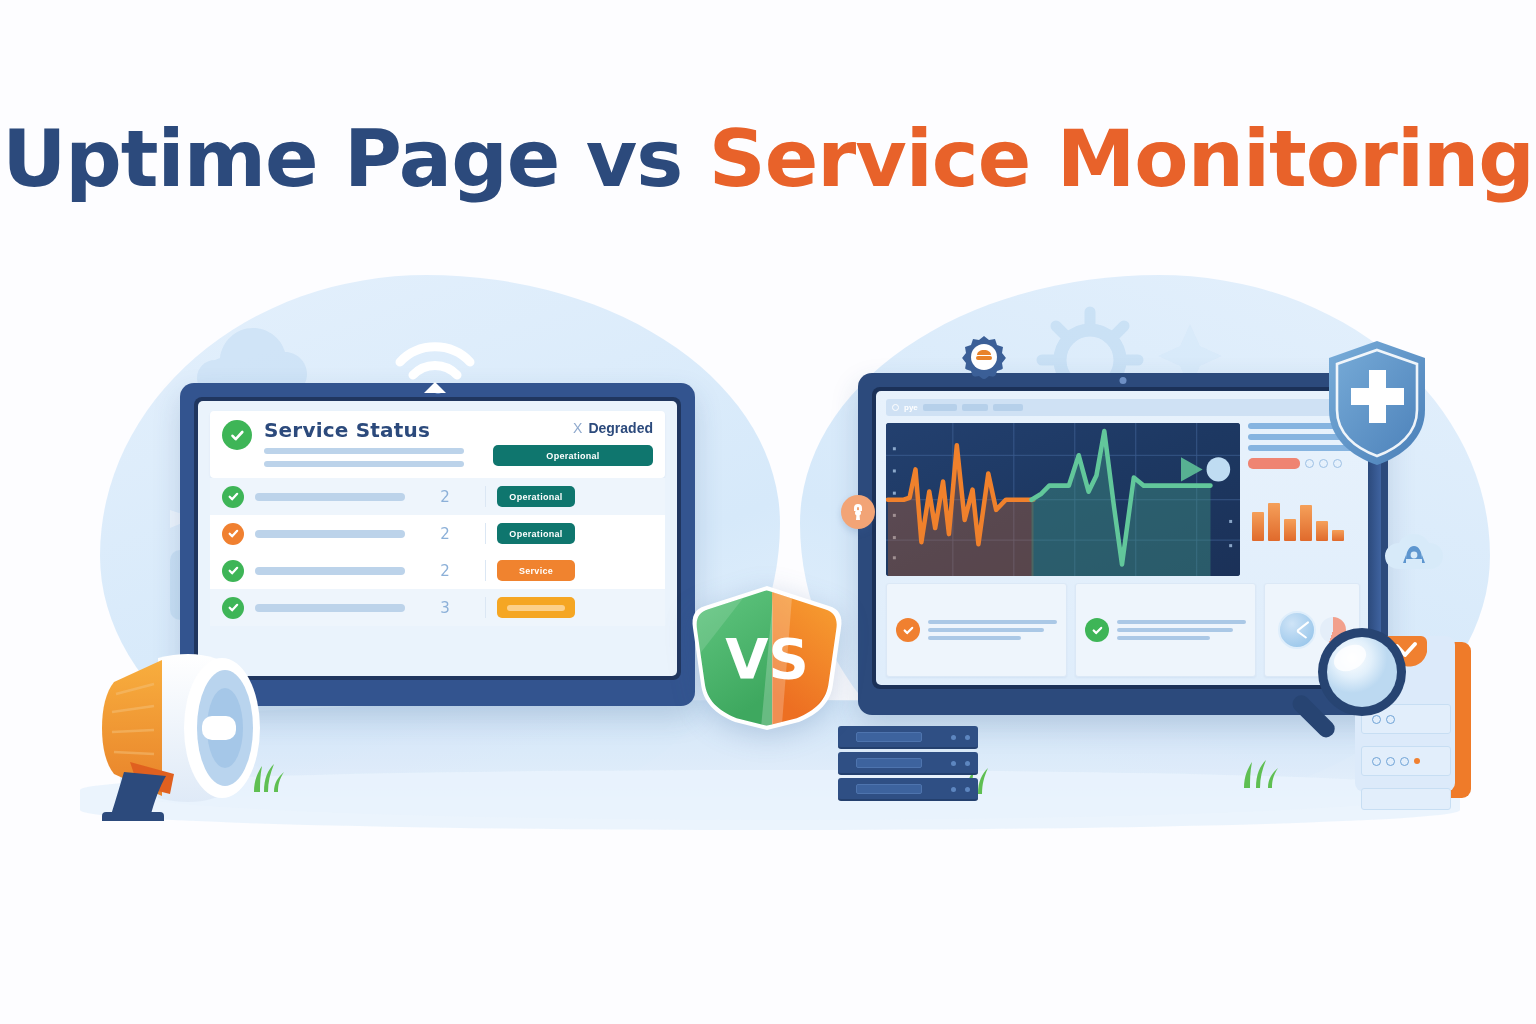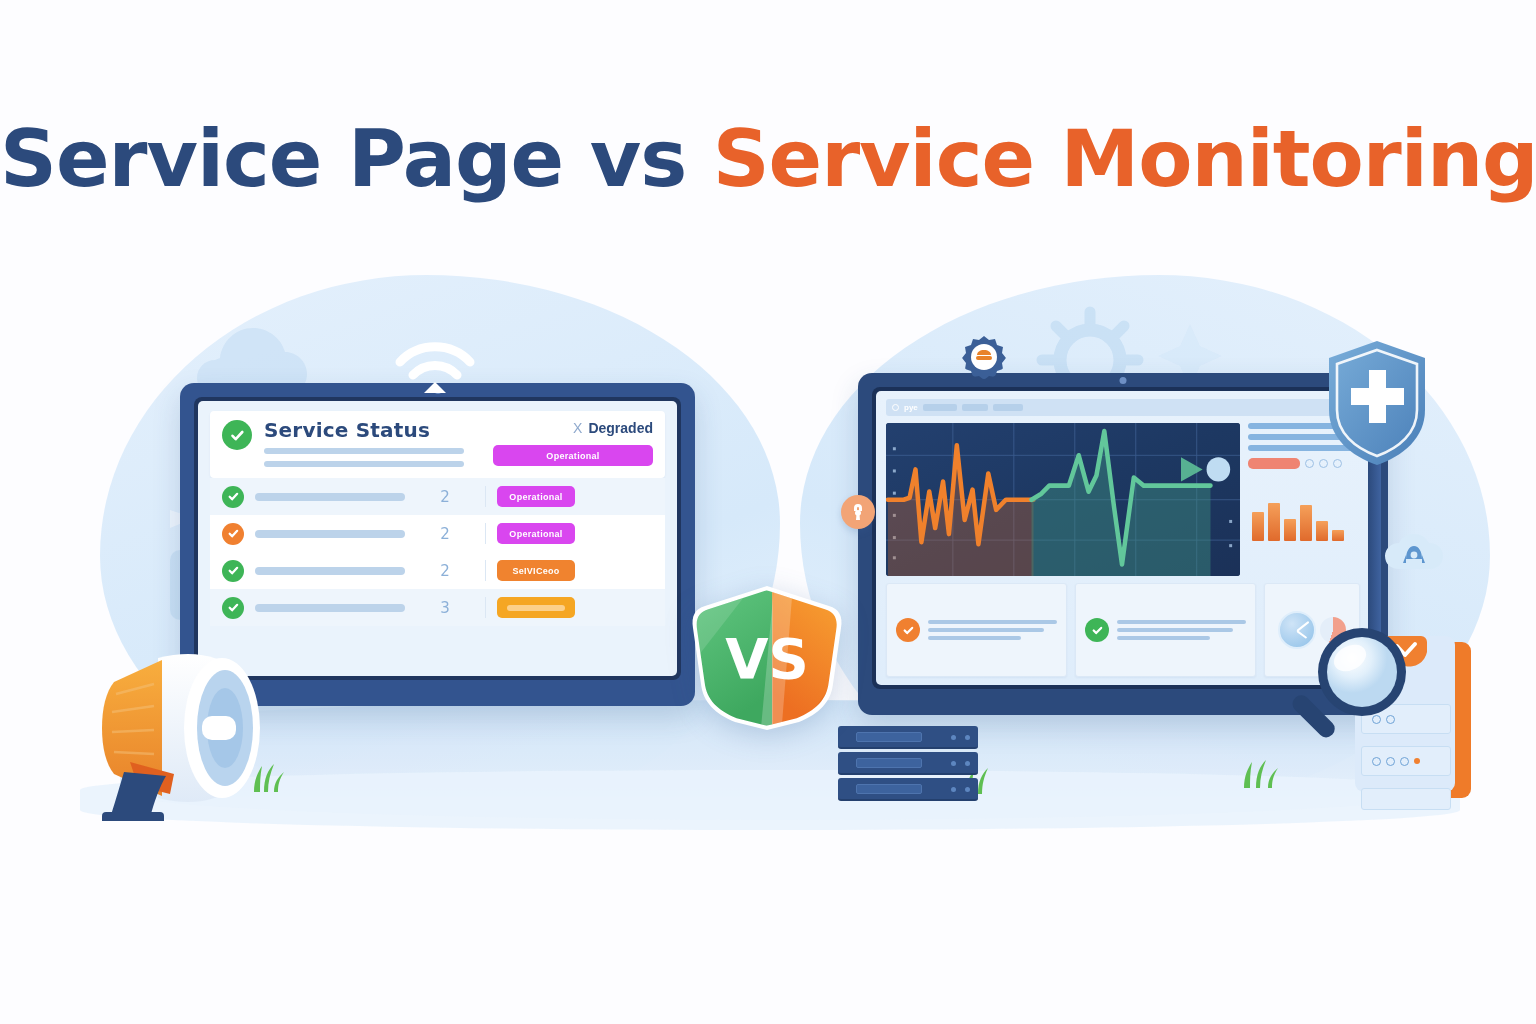--- a/index.html
+++ b/index.html
@@ -113,21 +113,21 @@
     display:flex; align-items:center; justify-content:flex-end; gap:6px;
     color:#2c4a7c; font-size:14px; font-weight:bold;
     filter:blur(.5px);
   }
   .brand-row .x{ color:#8fa9cd; font-weight:normal; }
   .pill {
     border-radius:5px; height:21px; display:flex; align-items:center;
     justify-content:center; color:#fff; font-size:9px; font-weight:bold;
     letter-spacing:.3px; filter:blur(.7px);
   }
-  .pill.green { background:#d946ef;text-align:center; }
+  .pill.green { background:#0f766e;text-align:center; }
   .pill.orange{ background:#f0832f; }
   .pill.amber { background:#f5a623; }
   .pill.amber .inner{ background:#fcd08a; height:6px; width:74%; border-radius:3px; }
   .sp-head .pill { margin-top:9px; width:100%; }
 
   .sp-row {
     display:flex; align-items:center; gap:11px;
     padding:8px 12px; height:37px;
     background:#fff; position:relative;
   }
@@ -234,21 +234,21 @@
 
   .grass{ position:absolute; z-index:19; }
 </style>
 </head>
 <body>
 
 <div id="stage">
 
   <div class="title-wrap">
     <span class="title">
-      <span class="navy">Service Page vs </span><span class="orange">Service Monitoring</span>
+      <span class="navy">Uptime Page vs </span><span class="orange">Service Monitoring</span>
     </span>
   </div>
 
   <div class="blob blob-l"></div>
   <div class="blob blob-r"></div>
 
   <svg class="deco" style="left:140px;top:300px;" width="360" height="420" viewBox="0 0 360 420">
     <g fill="#b9d6f0" opacity=".75">
       <path d="M75 60c-10 0-18 8-18 18 0 10 8 18 18 18h70c12 0 22-10 22-22s-10-22-22-22c-4-14-17-24-32-24-17 0-31 13-33 30z"></path>
       <path d="M120 96l16 26 16-26z" fill="#9cc6ea"></path>
@@ -362,21 +362,21 @@
 
             <div class="sp-row">
               <div class="chk green" style="width:22px;height:22px;">
                 <svg width="13" height="13" viewBox="0 0 17 17">
                     <path d="M3.5 8.8l3.2 3.4 6.6-7.2" stroke="#fff" stroke-width="2.9" fill="none" stroke-linecap="round" stroke-linejoin="round"></path>
                   </svg>
               </div>
               <div class="bar bar-main" style="margin-top:0;height:8px;"></div>
               <div class="num">2</div>
               <div class="divider"></div>
-              <div class="pill orange">SeIVICeoo</div>
+              <div class="pill orange">Service</div>
             </div>
 
             <div class="sp-row alt">
               <div class="chk green" style="width:22px;height:22px;">
                 <svg width="13" height="13" viewBox="0 0 17 17">
                     <path d="M3.5 8.8l3.2 3.4 6.6-7.2" stroke="#fff" stroke-width="2.9" fill="none" stroke-linecap="round" stroke-linejoin="round"></path>
                   </svg>
               </div>
               <div class="bar bar-main" style="margin-top:0;height:8px;"></div>
               <div class="num">3</div>

